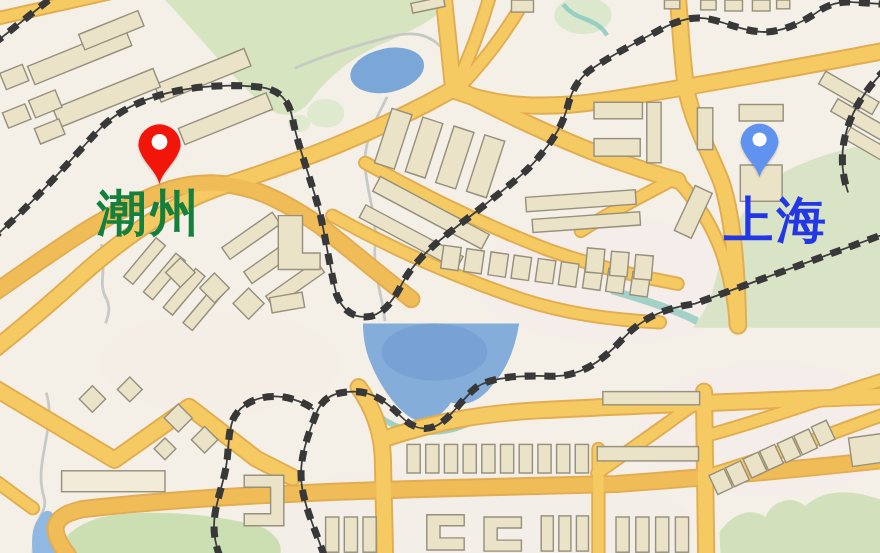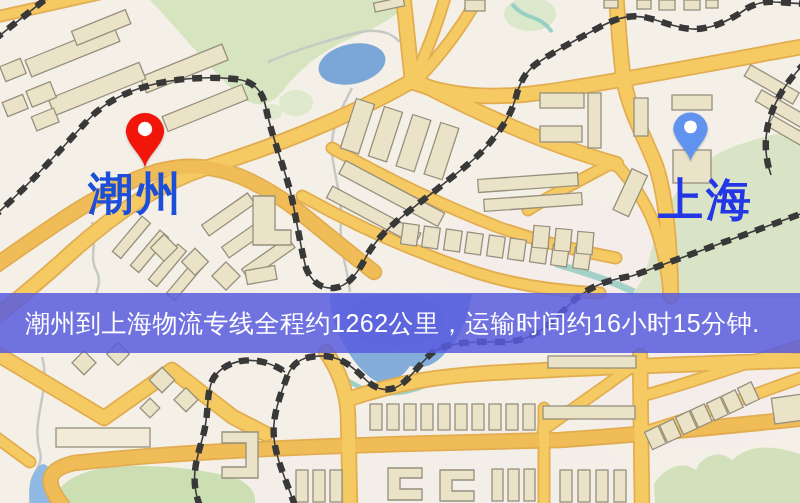--- a/index.html
+++ b/index.html
@@ -295,21 +295,18 @@
     </svg>
   </div>
 
   <div class="pin" style="left: 669px; top: 102px; color: rgb(96, 146, 240);">
     <svg width="43" height="64" viewBox="0 0 60 80">
       <path d="M30,78 C27,63 9,52 6,34 A24,24 0 1,1 54,34 C51,52 33,63 30,78 Z" fill="currentColor"></path>
       <circle cx="30" cy="30" r="9" fill="#ffffff"></circle>
     </svg>
   </div>
 
-  <div class="city-label" style="left: 88px; top: 172px; color: #1d4ed8;">潮州</div>
+  <div class="city-label" style="left: 88px; top: 172px; color: #15803d;">潮州</div>
 
   <div class="city-label" style="left: 646px; top: 178px; color: rgb(35, 55, 228); margin-left: 12px;">上海</div>
 
-  <div id="route-banner">
-    <div class="txt" style="color: rgb(255, 255, 255);">潮州到上海物流专线全程约1262公里，运输时间约16小时15分钟.</div>
-  </div>
 
 </div>
 
 </body></html>

